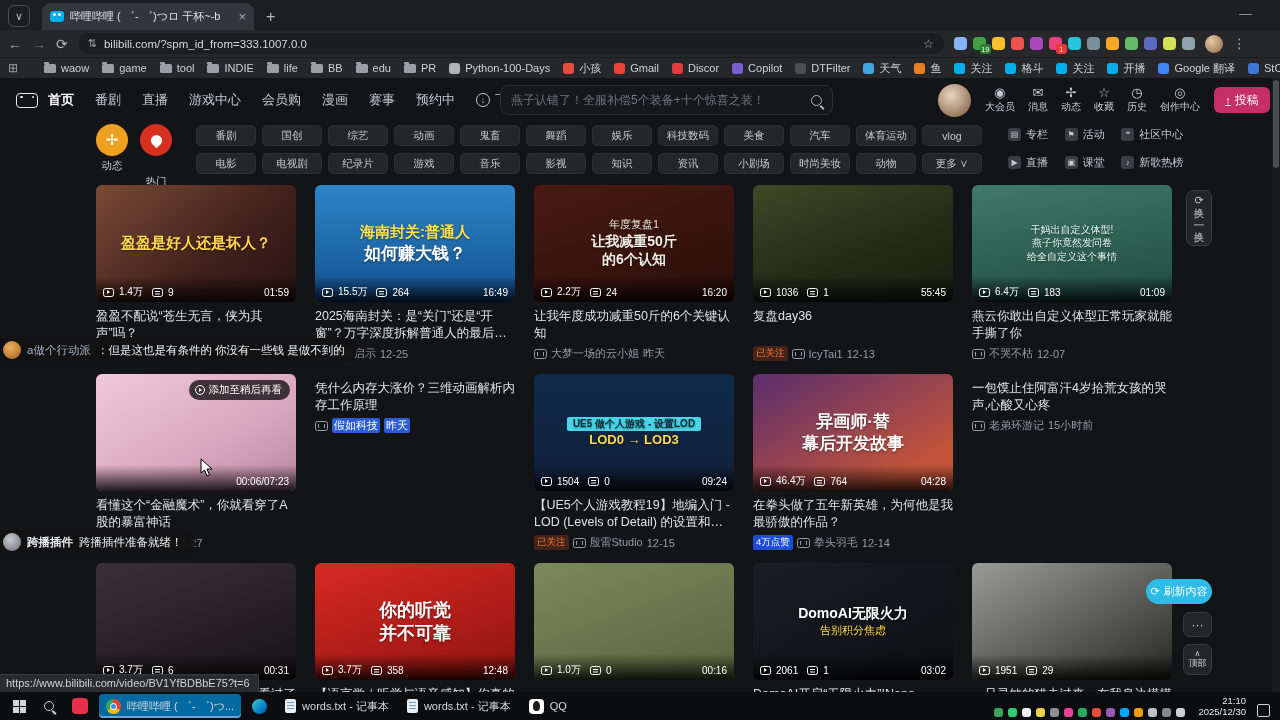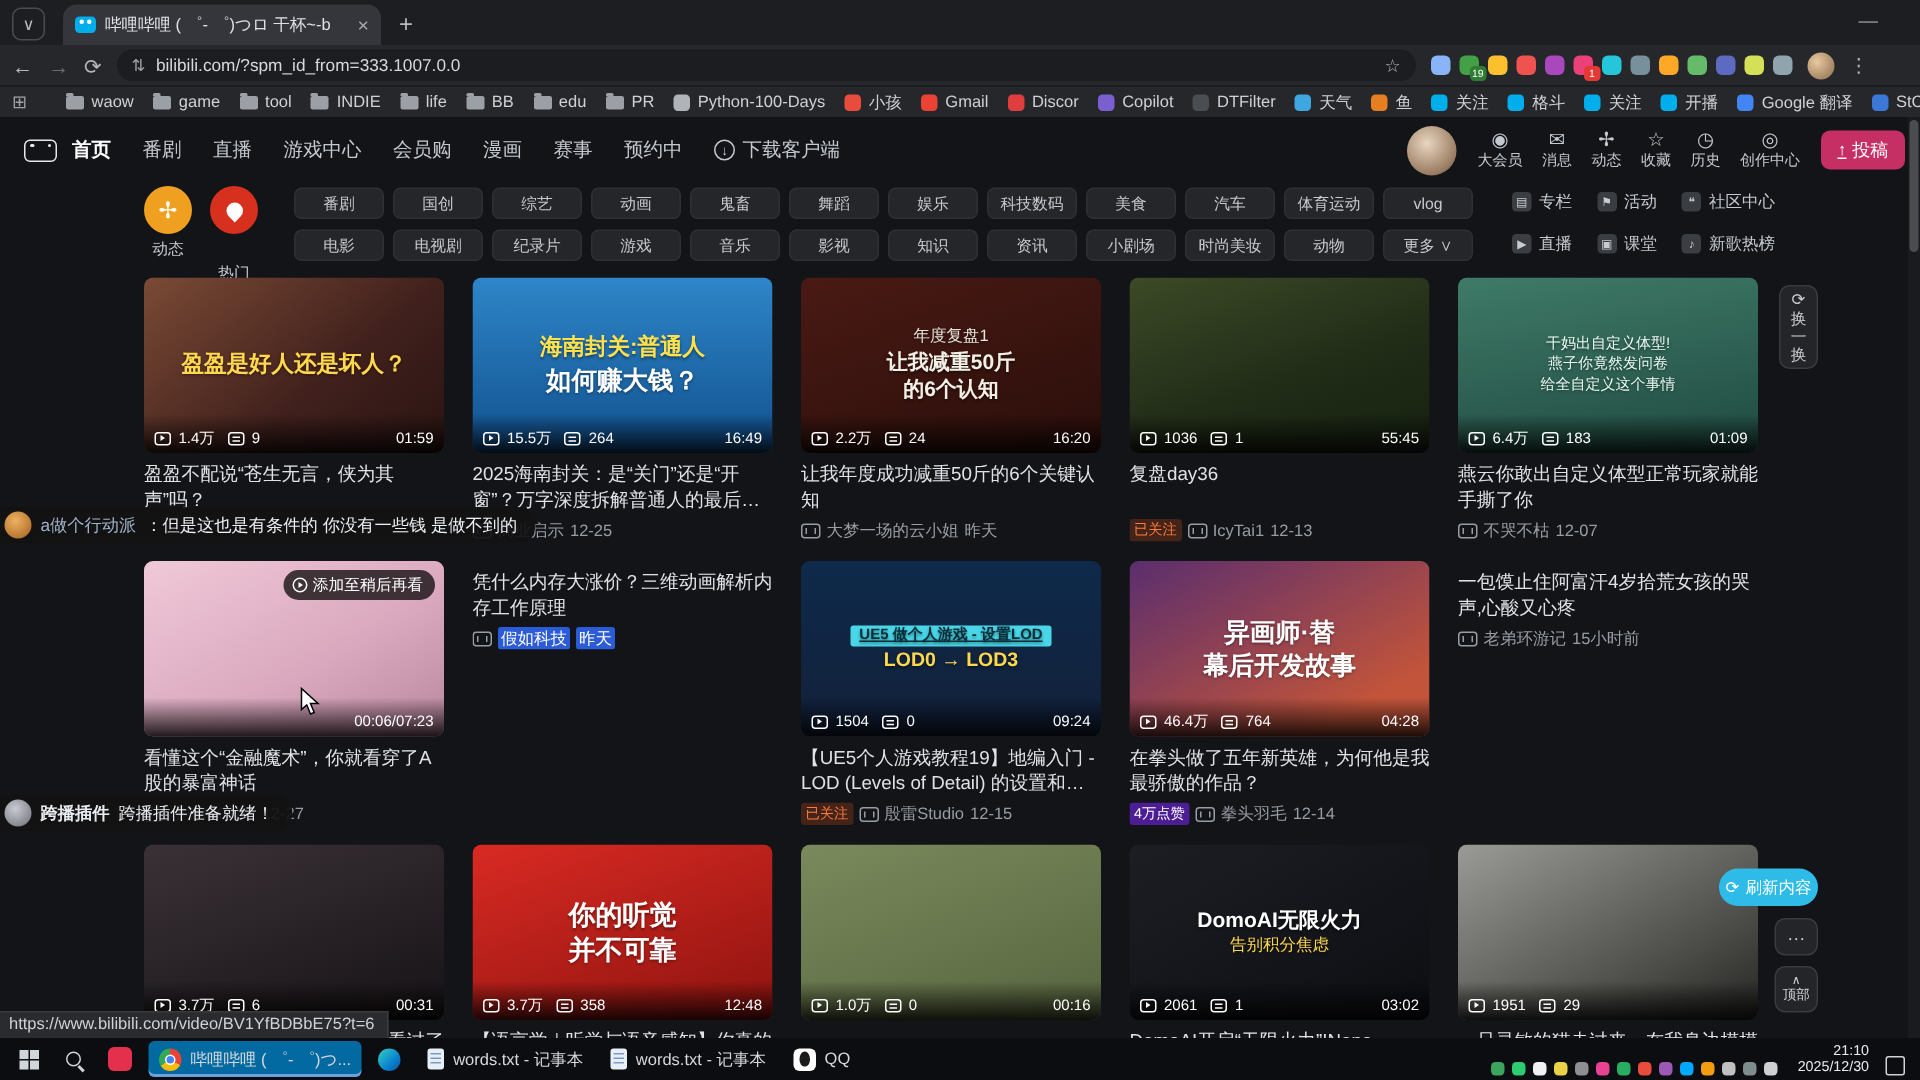--- a/index.html
+++ b/index.html
@@ -94,21 +94,21 @@
   .dur { margin-left:auto; }
   .wl-tip { position:absolute; top:6px; right:6px; background:rgba(0,0,0,.72); border-radius:12px; color:#fff; font-size:10.5px; padding:3px 8px 3px 6px; display:flex; align-items:center; gap:4px; }
   .wl-play { width:10px; height:10px; border:1px solid #fff; border-radius:50%; position:relative; }
   .wl-play::after { content:""; position:absolute; left:3px; top:2.2px; border-left:3px solid #fff; border-top:2px solid transparent; border-bottom:2px solid transparent; }
   .v-title { margin-top:6px; height:34px; color:#dfe2e7; font-size:12.5px; line-height:17px; display:-webkit-box; -webkit-line-clamp:2; -webkit-box-orient:vertical; overflow:hidden; }
   .v-meta { margin-top:4px; display:flex; align-items:center; gap:4px; color:#979da5; font-size:11px; white-space:nowrap; overflow:hidden; }
   .up-ico { width:13px; height:10px; border:1.2px solid #979da5; border-radius:2.5px; position:relative; flex:none; }
   .up-ico::after { content:""; position:absolute; left:2px; top:2px; width:2px; height:4px; border-left:1.2px solid #979da5; border-right:1.2px solid #979da5; padding-left:3px; }
   .badge { border-radius:2.5px; font-size:9.5px; padding:1px 3px; flex:none; }
   .badge.follow { background:#442318; color:#ff7a3c; }
-  .badge.hot { background:#4c1d95; color:#ffffff; }
+  .badge.hot { background:#1d4ed8; color:#ffffff; }
   .hl { background:#2b5bd7; color:#fff; padding:0 2px; border-radius:2px; }
 
   
   .chat-pill { position:absolute; left:0; height:24px; background:rgba(18,18,20,.92); border-radius:0 12px 12px 0; display:flex; align-items:center; gap:6px; padding:0 12px 0 3px; z-index:30; white-space:nowrap; }
   .chat-ava { width:18px; height:18px; border-radius:50%; flex:none; }
   .chat-name { color:#9fb2c8; font-size:11.5px; }
   .chat-text { color:#eceff3; font-size:11.5px; }
 
   .side-roll { position:absolute; left:1186px; top:112px; width:26px; height:56px; background:#232528; border:1px solid #393b40; border-radius:7px; color:#c9ccd2; display:flex; flex-direction:column; align-items:center; justify-content:center; gap:1px; z-index:20; }
   .side-roll .g { font-size:11px; line-height:12px; }
@@ -317,20 +317,24 @@
           <span>赛事</span>
         </span>
         <span class="nav-item">
           <span>预约中</span>
         </span>
         <span class="nav-item">
           <span class="dl-circle">↓</span>
           <span>下载客户端</span>
         </span>
       </div>
+    <div class="search-box">
+      <input class="search-input" placeholder="燕子认错了！全服补偿5个装备+十个惊喜之装！" style="">
+      <span class="mag-ico"></span>
+    </div>
     <div class="user-area">
       <div class="user-avatar"></div>
       <div style="display:flex;align-items:center;gap:13px;" id="user-actions">
           <div class="u-act">
             <span class="g">◉</span>
             <span class="l">大会员</span>
           </div>
           <div class="u-act">
             <span class="g">✉</span>
             <span class="l">消息</span>
@@ -553,21 +557,21 @@
         <div class="v-title">凭什么内存大涨价？三维动画解析内存工作原理</div>
         <div class="v-meta">
           <span class="up-ico"></span>
           <span class="hl">假如科技</span>
           <span class="hl">昨天</span>
         </div>
       </article>
       <article class="card">
         <div class="thumb">
           <div class="thumb-art" style="background: linear-gradient(rgb(14, 42, 74), rgb(18, 32, 58));">
-            <div class="tline" style="color: rgb(6, 44, 56); font-size: 10px; font-weight: bold; background: rgb(73, 214, 232); padding: 1px 6px; border-radius: 2px; text-decoration: underline;">UE5 做个人游戏 - 设置LOD</div>
+            <div class="tline" style="color: rgb(6, 44, 56); font-size: 10px; font-weight: bold; background: rgb(73, 214, 232); padding: 1px 6px; border-radius: 2px;">UE5 做个人游戏 - 设置LOD</div>
             <div class="tline" style="color: rgb(255, 216, 77); font-size: 13px; font-weight: bold;">LOD0   →   LOD3</div>
           </div>
           <div class="thumb-stats">
             <span class="play-ico"></span>
             <span class="stat-num">1504</span>
             <span class="dm-ico"></span>
             <span class="stat-num">0</span>
             <span class="dur">09:24</span>
           </div>
         </div>

